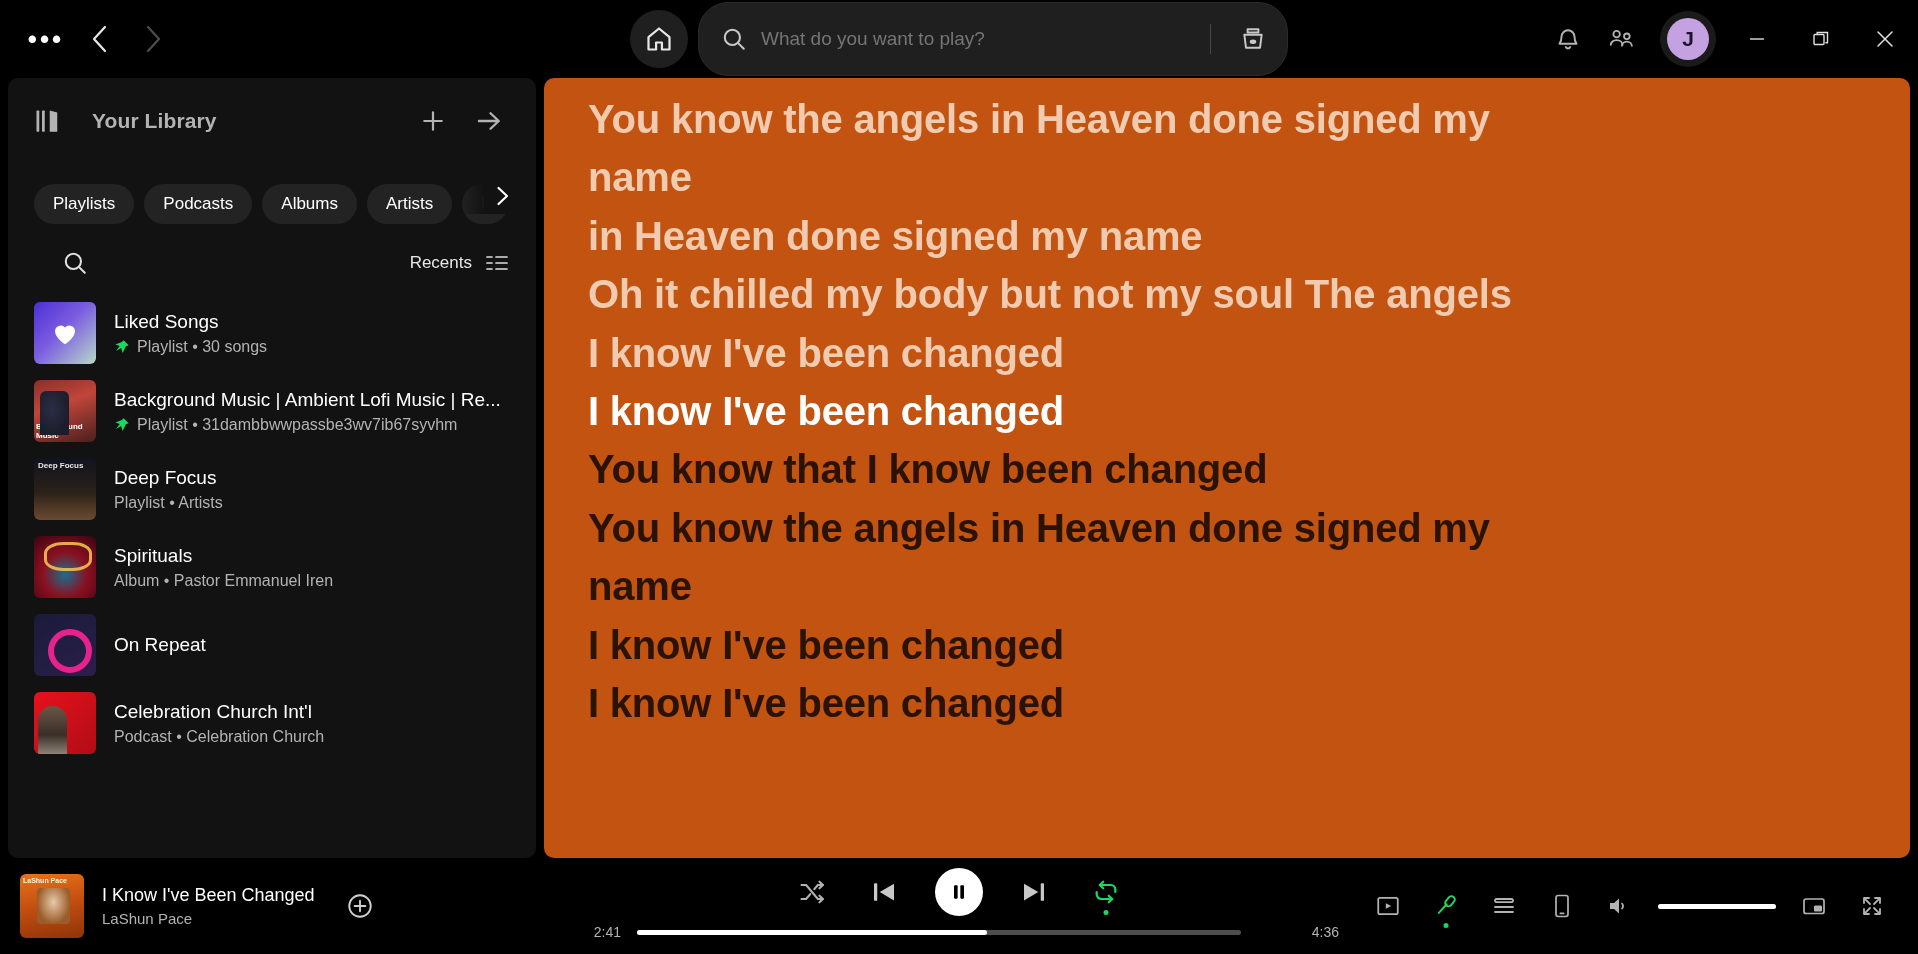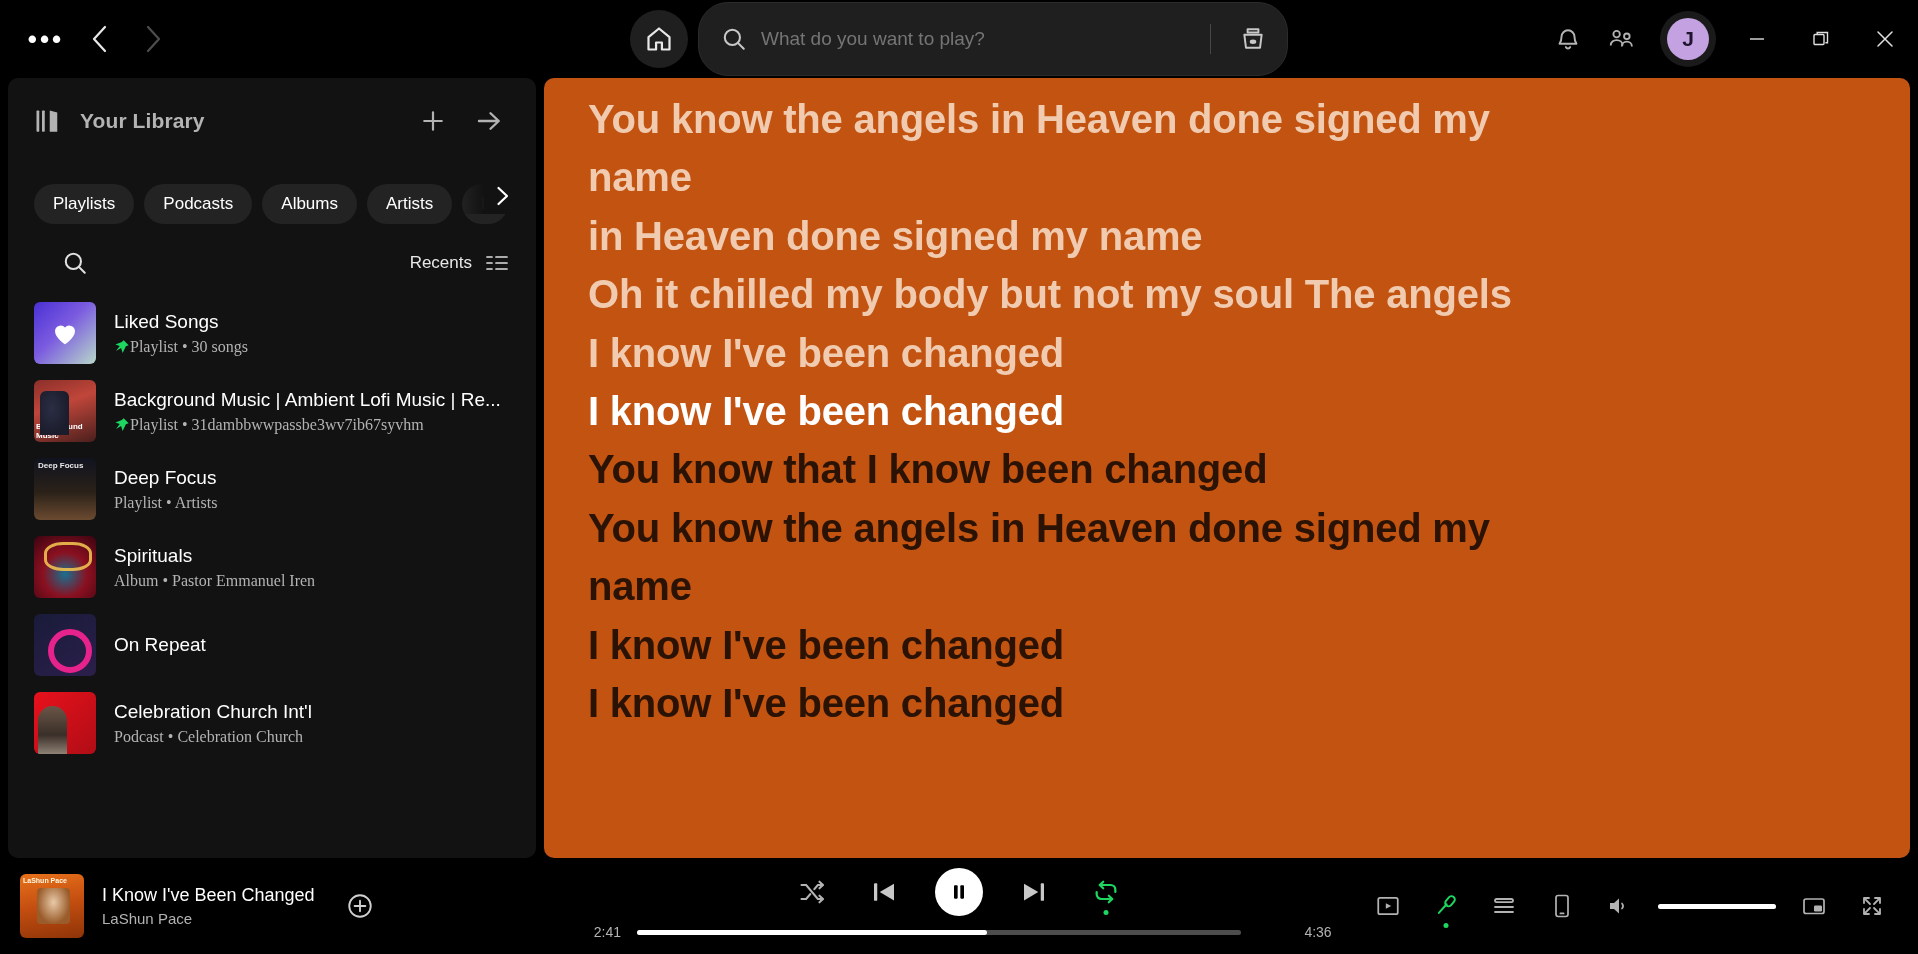--- a/index.html
+++ b/index.html
@@ -72,21 +72,21 @@
 
   
   .main { flex:1; display:flex; gap:8px; padding:0 8px 0 8px; min-height:0; }
 
   
   .sidebar {
     width:528px; flex:0 0 528px;
     background:#121212; border-radius:10px;
     display:flex; flex-direction:column; overflow:hidden;
   }
-  .lib-head { display:flex; align-items:center; padding:22px 26px 14px 26px; }
+  .lib-head { display:flex; align-items:center; padding:22px 26px 14px 26px;gap:12px; }
   .lib-title {
     font-size:21px; font-weight:700; color:#b3b3b3; margin-left:16px; letter-spacing:.1px;
   }
   .lib-head .sp { margin-left:auto; display:flex; align-items:center; gap:14px; }
   .lib-ibtn { width:42px; height:42px; display:flex; align-items:center; justify-content:center; color:#b3b3b3; cursor:pointer; }
 
   .chips { display:flex; align-items:center; gap:10px; padding:4px 0 12px 26px; position:relative; overflow:hidden; }
   .chip {
     background:#232323; color:#fff; font-size:17px; font-weight:400;
     padding:10px 19px; border-radius:999px; white-space:nowrap; cursor:pointer;margin-top:24px;
@@ -104,21 +104,21 @@
   .sortright { margin-left:auto; display:flex; align-items:center; gap:12px; cursor:pointer; }
   .sortlabel { font-size:17px; color:#e8e8e8; }
 
   .liblist { flex:1; overflow:hidden; padding:0 10px 0 14px; }
   .libitem {
     display:flex; align-items:center; gap:18px; padding:8px 12px; border-radius:8px; cursor:pointer;
   }
   .thumb { width:62px; height:62px; border-radius:6px; flex:0 0 62px; overflow:hidden; position:relative; }
   .li-text { min-width:0; }
   .li-title { font-size:19px; font-weight:400; color:#fff; white-space:nowrap; overflow:hidden; text-overflow:ellipsis; max-width:400px; }
-  .li-sub { font-size:16px; color:#b3b3b3; margin-top:5px; display:flex; align-items:center; white-space:nowrap; overflow:hidden; text-overflow:ellipsis; max-width:400px;font-family:Liberation Serif, serif; }
+  .li-sub { font-size:16px; color:#b3b3b3; margin-top:5px; display:flex; align-items:center; gap:7px; white-space:nowrap; overflow:hidden; text-overflow:ellipsis; max-width:400px; }
   .pin { color:#1ed760; display:inline-flex; flex:0 0 auto; }
 
   
   .t-liked { background:linear-gradient(135deg,#4a30d4 0%,#7b5ce0 45%,#b8d8c8 100%); display:flex; align-items:center; justify-content:center; }
   .t-lofi { background:linear-gradient(160deg,#8b2f2a 0%,#c0463a 40%,#4a1f1d 100%); position:relative; }
   .t-lofi:after{ content:""; position:absolute; left:10%; top:18%; width:46%; height:70%; background:radial-gradient(ellipse at 40% 40%, #2b2e44 0%, #1b1d2c 70%); border-radius:6px 6px 0 0;}
   .t-lofi .cap { position:absolute; left:2px; bottom:2px; font-size:8px; line-height:9px; font-weight:700; color:#fff; }
   .t-deep { background:linear-gradient(180deg,#10131f 0%,#2a2118 55%,#6b4a30 100%); position:relative; }
   .t-deep .cap { position:absolute; left:4px; top:3px; font-size:8px; font-weight:700; color:#e8e8e8; }
   .t-spir { background:radial-gradient(circle at 50% 62%, #1a6f8f 0%, #8a1020 45%, #3b0410 100%); position:relative; }
@@ -164,21 +164,21 @@
   .pbtns { display:flex; align-items:center; gap:30px; }
   .pbtn { width:42px; height:42px; display:flex; align-items:center; justify-content:center; cursor:pointer; position:relative; }
   .playpause {
     width:48px; height:48px; border-radius:50%; background:#fff;
     display:flex; align-items:center; justify-content:center; cursor:pointer;
   }
   .greendot { position:absolute; bottom:-2px; left:50%; transform:translateX(-50%); width:5px; height:5px; border-radius:50%; background:#1ed760; }
 
   .pbar { display:flex; align-items:center; gap:16px; width:760px; }
   .ptime { font-size:14px; color:#b3b3b3; width:42px; text-align:right; flex:0 0 42px; }
-  .ptime.right { text-align:center;margin-left:40px; }
+  .ptime.right { text-align:right;margin-left:40px; }
   .track { flex:1; height:5px; background:#4d4d4d; border-radius:3px; position:relative; cursor:pointer; }
   .track .fill { position:absolute; left:0; top:0; bottom:0; background:#fff; border-radius:3px; }
 
   .pright { margin-left:auto; display:flex; align-items:center; gap:18px; padding-right:6px; }
   .pr-icon { width:40px; height:40px; display:flex; align-items:center; justify-content:center; cursor:pointer; position:relative; }
   .voltrack { width:118px; height:5px; background:#4d4d4d; border-radius:3px; position:relative; cursor:pointer; }
   .voltrack .fill { position:absolute; left:0; top:0; bottom:0; background:#fff; border-radius:3px; width:100%; }
 </style>
 </head>
 <body>

